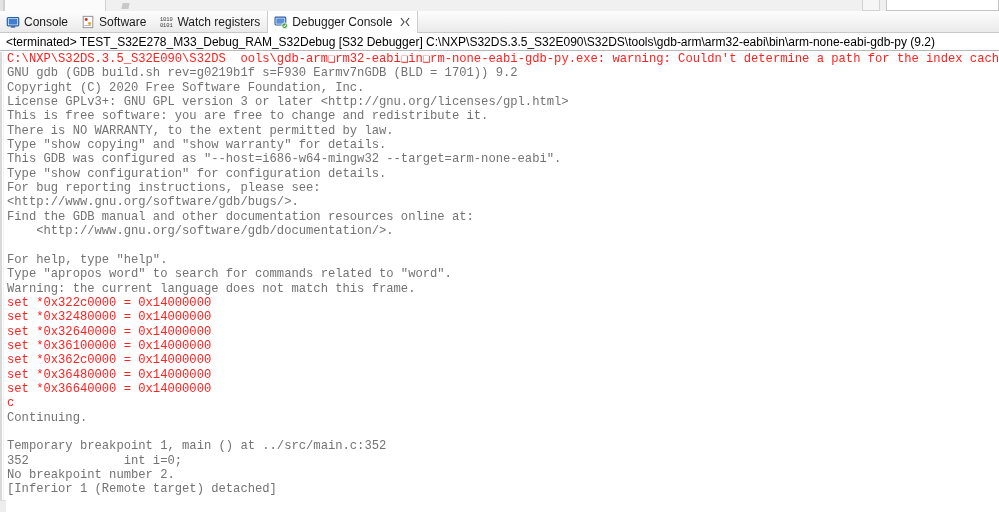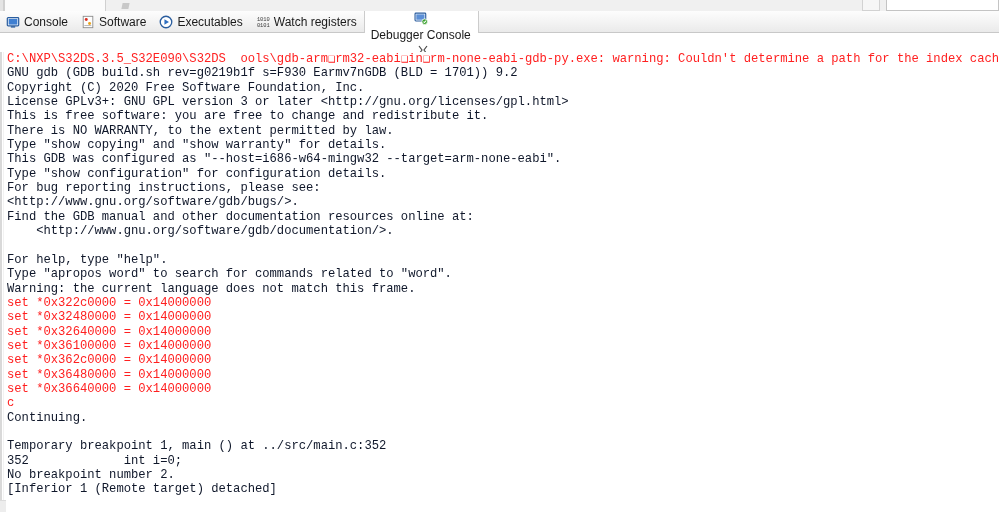--- a/index.html
+++ b/index.html
@@ -92,21 +92,20 @@
     padding: 0 7px 0 6px;
     gap: 4px;
     box-sizing: border-box;
     white-space: nowrap;
     cursor: default;
   }
   .tab.active {
     background: #ffffff;
     border-left: 1px solid #cccccc;
     border-right: 1px solid #cccccc;
-    flex-direction: column;
   }
   .tab-label {
     font-family: "Liberation Sans", sans-serif;
     font-size: 12px;
     color: #1a1a1a;
     line-height: 12px;
   }
   .tab-icon {
     width: 14px; height: 14px;
     flex: 0 0 14px;
@@ -154,21 +153,21 @@
     left: 7px; top: 0;
     width: 985px;
     font-family: "Liberation Mono", "DejaVu Sans Mono", monospace;
     font-size: 12.2px;
     line-height: 14.35px;
     white-space: pre;
     letter-spacing: -0.02px;
   }
   .ln { height: 14.35px; }
   .ln.err { color: #ff2020; }
-  .ln.out { color: #0f172a; }
+  .ln.out { color: #737373; }
 
   
   .console-frame-left {
     position: absolute;
     left: 0; top: 0;
     width: 2px; height: 460px;
     background: #d9d9d9;
   }
   .console-frame-left2 {
     position: absolute;
@@ -215,27 +214,20 @@
         <svg viewBox="0 0 16 16" class="tab-icon">
           <rect x="2.5" y="1.5" width="11" height="13" fill="#fdfdfd" stroke="#8a8a8a" stroke-width="1"></rect>
           <circle cx="6" cy="5.2" r="1.7" fill="#d93025"></circle>
           <circle cx="9.8" cy="9.6" r="1.7" fill="#e8a21c"></circle>
           <rect x="3.8" y="11.6" width="8" height="1" fill="#b0b0b0"></rect>
         </svg>
         <span class="tab-label">Software</span>
       </div>
       <div class="tab">
         <svg viewBox="0 0 16 16" class="tab-icon">
-          <circle cx="8" cy="8" r="6.6" fill="#ffffff" stroke="#2a5d9e" stroke-width="1.5"></circle>
-          <path d="M6.2 4.8 L11.4 8 L6.2 11.2 Z" fill="#2f6fc0"></path>
-        </svg>
-        <span class="tab-label">Executables</span>
-      </div>
-      <div class="tab">
-        <svg viewBox="0 0 16 16" class="tab-icon">
           <text x="1" y="7" font-size="6.2" font-family="&quot;Liberation Mono&quot;, monospace" fill="#3a3a3a">1</text>
           <text x="4.7" y="7" font-size="6.2" font-family="&quot;Liberation Mono&quot;, monospace" fill="#3a3a3a">0</text>
           <text x="8.4" y="7" font-size="6.2" font-family="&quot;Liberation Mono&quot;, monospace" fill="#3a3a3a">1</text>
           <text x="12.100000000000001" y="7" font-size="6.2" font-family="&quot;Liberation Mono&quot;, monospace" fill="#3a3a3a">0</text>
           <text x="1" y="14" font-size="6.2" font-family="&quot;Liberation Mono&quot;, monospace" fill="#3a3a3a">0</text>
           <text x="4.7" y="14" font-size="6.2" font-family="&quot;Liberation Mono&quot;, monospace" fill="#3a3a3a">1</text>
           <text x="8.4" y="14" font-size="6.2" font-family="&quot;Liberation Mono&quot;, monospace" fill="#3a3a3a">0</text>
           <text x="12.100000000000001" y="14" font-size="6.2" font-family="&quot;Liberation Mono&quot;, monospace" fill="#3a3a3a">1</text>
         </svg>
         <span class="tab-label">Watch registers</span>
@@ -248,20 +240,23 @@
           <path d="M10.9 12.2 l1 1 l1.9 -2.1" fill="none" stroke="#ffffff" stroke-width="1.2"></path>
         </svg>
         <span class="tab-label">Debugger Console</span>
         <svg viewBox="0 0 10 10" class="tab-close">
           <path d="M1 1 L4 5 L1 9" stroke="#4a4a4a" stroke-width="1.2" fill="none"></path>
           <path d="M9 1 L6 5 L9 9" stroke="#4a4a4a" stroke-width="1.2" fill="none"></path>
         </svg>
       </div>
     </div>
 
+  <div class="termline">
+    <div class="termline-text">&lt;terminated&gt; TEST_S32E278_M33_Debug_RAM_S32Debug [S32 Debugger] C:\NXP\S32DS.3.5_S32E090\S32DS\tools\gdb-arm\arm32-eabi\bin\arm-none-eabi-gdb-py (9.2)</div>
+  </div>
 
   <div class="console">
     <div class="console-frame-left"></div>
     <div class="console-frame-left2"></div>
     <div class="console-lines" id="console-lines"><div class="ln err">C:\NXP\S32DS.3.5_S32E090\S32DS  ools\gdb-arm❑rm32-eabi❑in❑rm-none-eabi-gdb-py.exe: warning: Couldn't determine a path for the index cache directory.</div><div class="ln out">GNU gdb (GDB build.sh rev=g0219b1f s=F930 Earmv7nGDB (BLD = 1701)) 9.2</div><div class="ln out">Copyright (C) 2020 Free Software Foundation, Inc.</div><div class="ln out">License GPLv3+: GNU GPL version 3 or later &lt;http://gnu.org/licenses/gpl.html&gt;</div><div class="ln out">This is free software: you are free to change and redistribute it.</div><div class="ln out">There is NO WARRANTY, to the extent permitted by law.</div><div class="ln out">Type "show copying" and "show warranty" for details.</div><div class="ln out">This GDB was configured as "--host=i686-w64-mingw32 --target=arm-none-eabi".</div><div class="ln out">Type "show configuration" for configuration details.</div><div class="ln out">For bug reporting instructions, please see:</div><div class="ln out">&lt;http://www.gnu.org/software/gdb/bugs/&gt;.</div><div class="ln out">Find the GDB manual and other documentation resources online at:</div><div class="ln out">    &lt;http://www.gnu.org/software/gdb/documentation/&gt;.</div><div class="ln out"></div><div class="ln out">For help, type "help".</div><div class="ln out">Type "apropos word" to search for commands related to "word".</div><div class="ln out">Warning: the current language does not match this frame.</div><div class="ln err">set *0x322c0000 = 0x14000000</div><div class="ln err">set *0x32480000 = 0x14000000</div><div class="ln err">set *0x32640000 = 0x14000000</div><div class="ln err">set *0x36100000 = 0x14000000</div><div class="ln err">set *0x362c0000 = 0x14000000</div><div class="ln err">set *0x36480000 = 0x14000000</div><div class="ln err">set *0x36640000 = 0x14000000</div><div class="ln err">c</div><div class="ln out">Continuing.</div><div class="ln out"></div><div class="ln out">Temporary breakpoint 1, main () at ../src/main.c:352</div><div class="ln out">352             int i=0;</div><div class="ln out">No breakpoint number 2.</div><div class="ln out">[Inferior 1 (Remote target) detached]</div></div>
   </div>
 
   <div class="bottom-chip"></div>
 </div>
 

